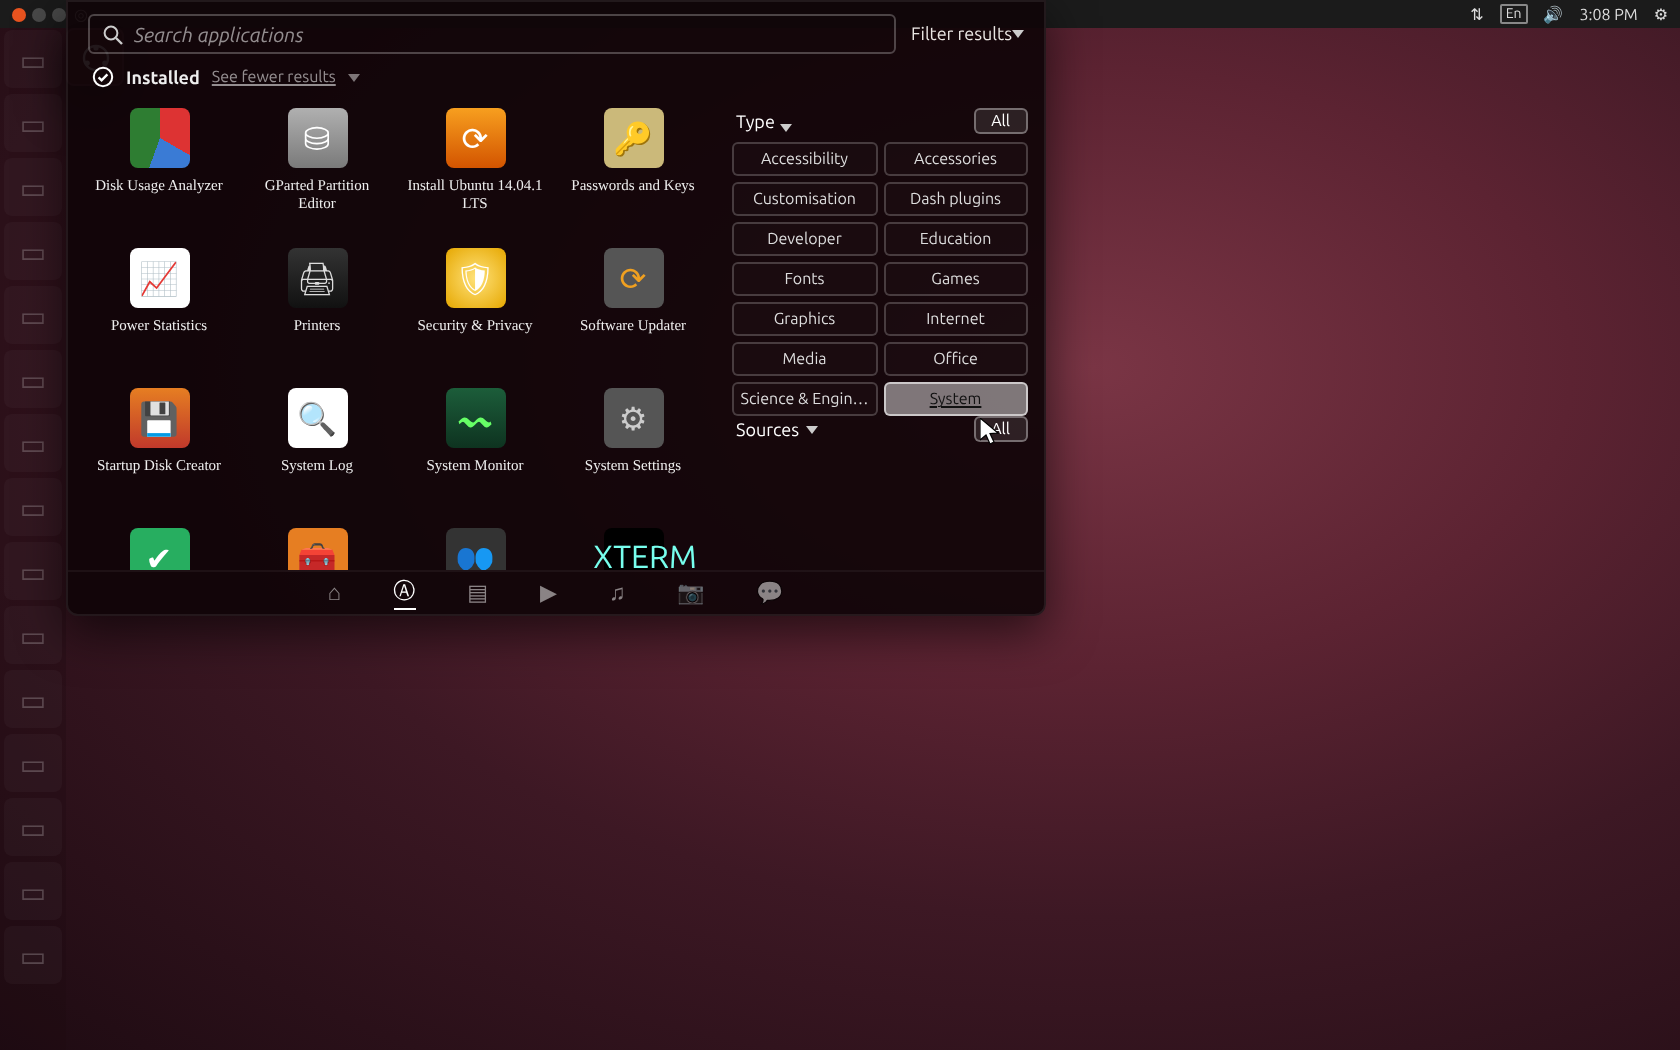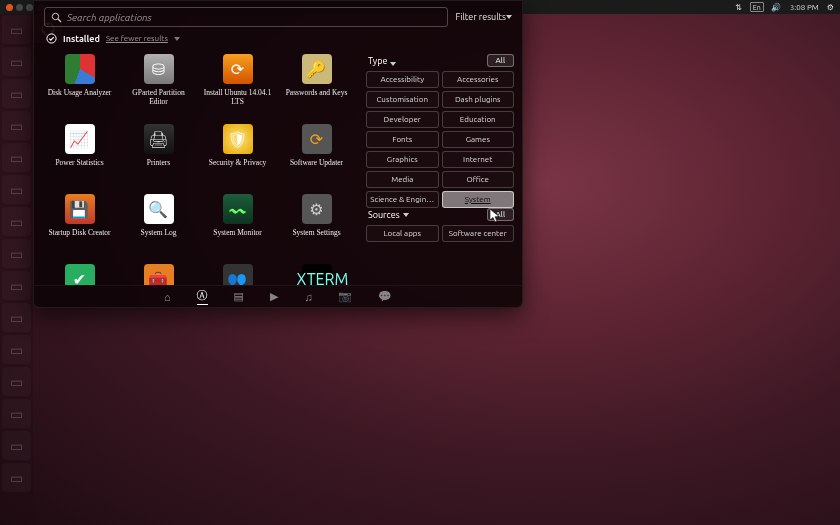--- a/index.html
+++ b/index.html
@@ -240,24 +240,20 @@
           <div class="filter-btn selected">System</div>
         </div>
 
       <div class="filter-group-hdr" style="margin-top:0">
         <span style="display:flex;align-items:center;gap:3px">
           <span>Sources</span>
           <span class="tri"></span>
         </span>
         <span class="all-btn">All</span>
       </div>
-      <div class="filter-grid" id="sources-grid">
-          <div class="filter-btn">Local apps</div>
-          <div class="filter-btn">Software center</div>
-        </div>
     </div>
   </div>
 
   <div class="lenses">
     <span class="lens">⌂</span>
     <span class="lens active">Ⓐ</span>
     <span class="lens">▤</span>
     <span class="lens">▶</span>
     <span class="lens">♫</span>
     <span class="lens">📷</span>

